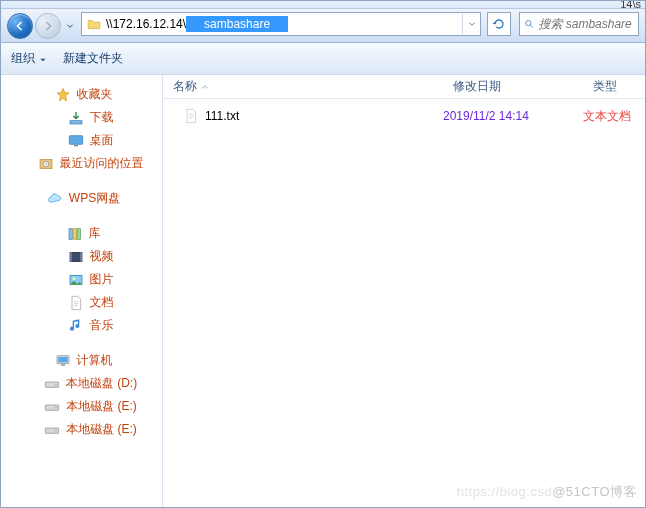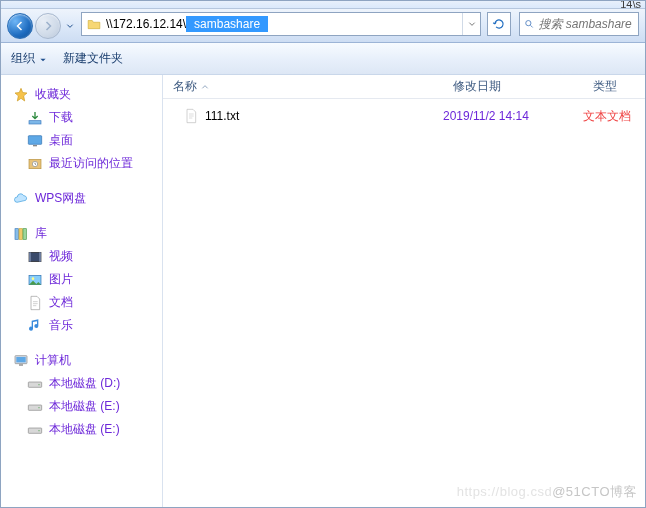--- a/index.html
+++ b/index.html
@@ -17,41 +17,41 @@
     display:flex; align-items:center; justify-content:center; border:1px solid #2a6db5; box-shadow:inset 0 1px 2px rgba(255,255,255,.6);}
   .nav-btn.disabled { background: radial-gradient(circle at 30% 30%,#e8eef6,#cfdae8 60%,#b9c7da); border-color:#a9b9cf;}
   .nav-btn svg { width:12px; height:12px; }
   .nav-dd { width:14px; display:flex; align-items:center; justify-content:center;}
   .nav-dd svg{width:8px;height:8px;}
 
   .addressbar { flex:1; display:flex; align-items:center; height:24px; background:#fff; border:1px solid #8ea4c1; }
   .addr-icon { width:16px; height:16px; margin:0 4px; display:flex; align-items:center; justify-content:center;}
   .addr-icon svg{width:14px;height:14px;}
   .addr-text { flex:1; height:100%; display:flex; align-items:center; }
-  .addr-text span.sel { background:#3399ff; color:#fff; padding:1px 8px;}
+  .addr-text span.sel { background:#3399ff; color:#fff; padding:1px 18px;}
   .addr-text span.plain { padding:1px 0;}
   .addr-dd { width:18px; height:100%; border-left:1px solid #d0dae7; display:flex;align-items:center;justify-content:center;}
   .addr-dd svg{width:8px;height:8px;}
   .refresh-btn { width:24px; height:24px; margin-left:2px; background:#fff; border:1px solid #8ea4c1; display:flex;align-items:center;justify-content:center;}
   .refresh-btn svg{width:14px;height:14px; stroke:#1e6cc0;}
   .searchbox { width:120px; height:24px; margin-left:4px; background:#fff; border:1px solid #8ea4c1; display:flex; align-items:center; padding:0 4px; gap:4px;}
   .searchbox svg{width:12px;height:12px;}
   .searchbox input{border:none;outline:none;width:100%;font-size:12px;font-style:italic;color:#888;background:transparent;}
 
   
   .toolbar { height:32px; display:flex; align-items:center; padding:0 10px; gap:16px;
     background: linear-gradient(#f7fbff,#e8f0fb 50%,#dde7f5); border-bottom:1px solid #c9d7ea;}
   .tool-item { display:flex; align-items:flex-end; gap:4px; color:#1a3e6e; cursor:default; font-size:12px;}
   .tool-item .chev svg{width:8px;height:8px;}
 
   
   .body { display:flex; height:calc(100% - 8px - 34px - 32px);}
   .sidebar { width:162px; border-right:1px solid #d9e2ef; padding:8px 6px; background:#fff; overflow:hidden;}
   .tree-group { margin-bottom:12px;}
-  .tree-item { display:flex; align-items:center; gap:6px; padding:3px 2px 3px 20px; color:#6d28d9; font-size:12px; cursor:default; position:relative;}
+  .tree-item { display:flex; align-items:center; gap:6px; padding:3px 2px 3px 20px; color:#c2410c; font-size:12px; cursor:default; position:relative;justify-content:center;}
   .tree-item.root { padding-left:6px; font-weight:normal;}
   .tree-item .ticon{width:16px;height:16px;display:flex;align-items:center;justify-content:center;flex:0 0 16px;}
   .tree-item .ticon svg{width:16px;height:16px;}
 
   .main { flex:1; display:flex; flex-direction:column; background:#fff; position:relative;}
   .col-headers { display:flex; height:24px; align-items:center; border-bottom:1px solid #e5e9f0; color:#3d5a80; font-size:12px;}
   .col { padding:0 10px; display:flex; align-items:center; gap:4px;}
   .col.name{ width:280px;}
   .col.date{ width:140px;}
   .col.type{ flex:1;}

